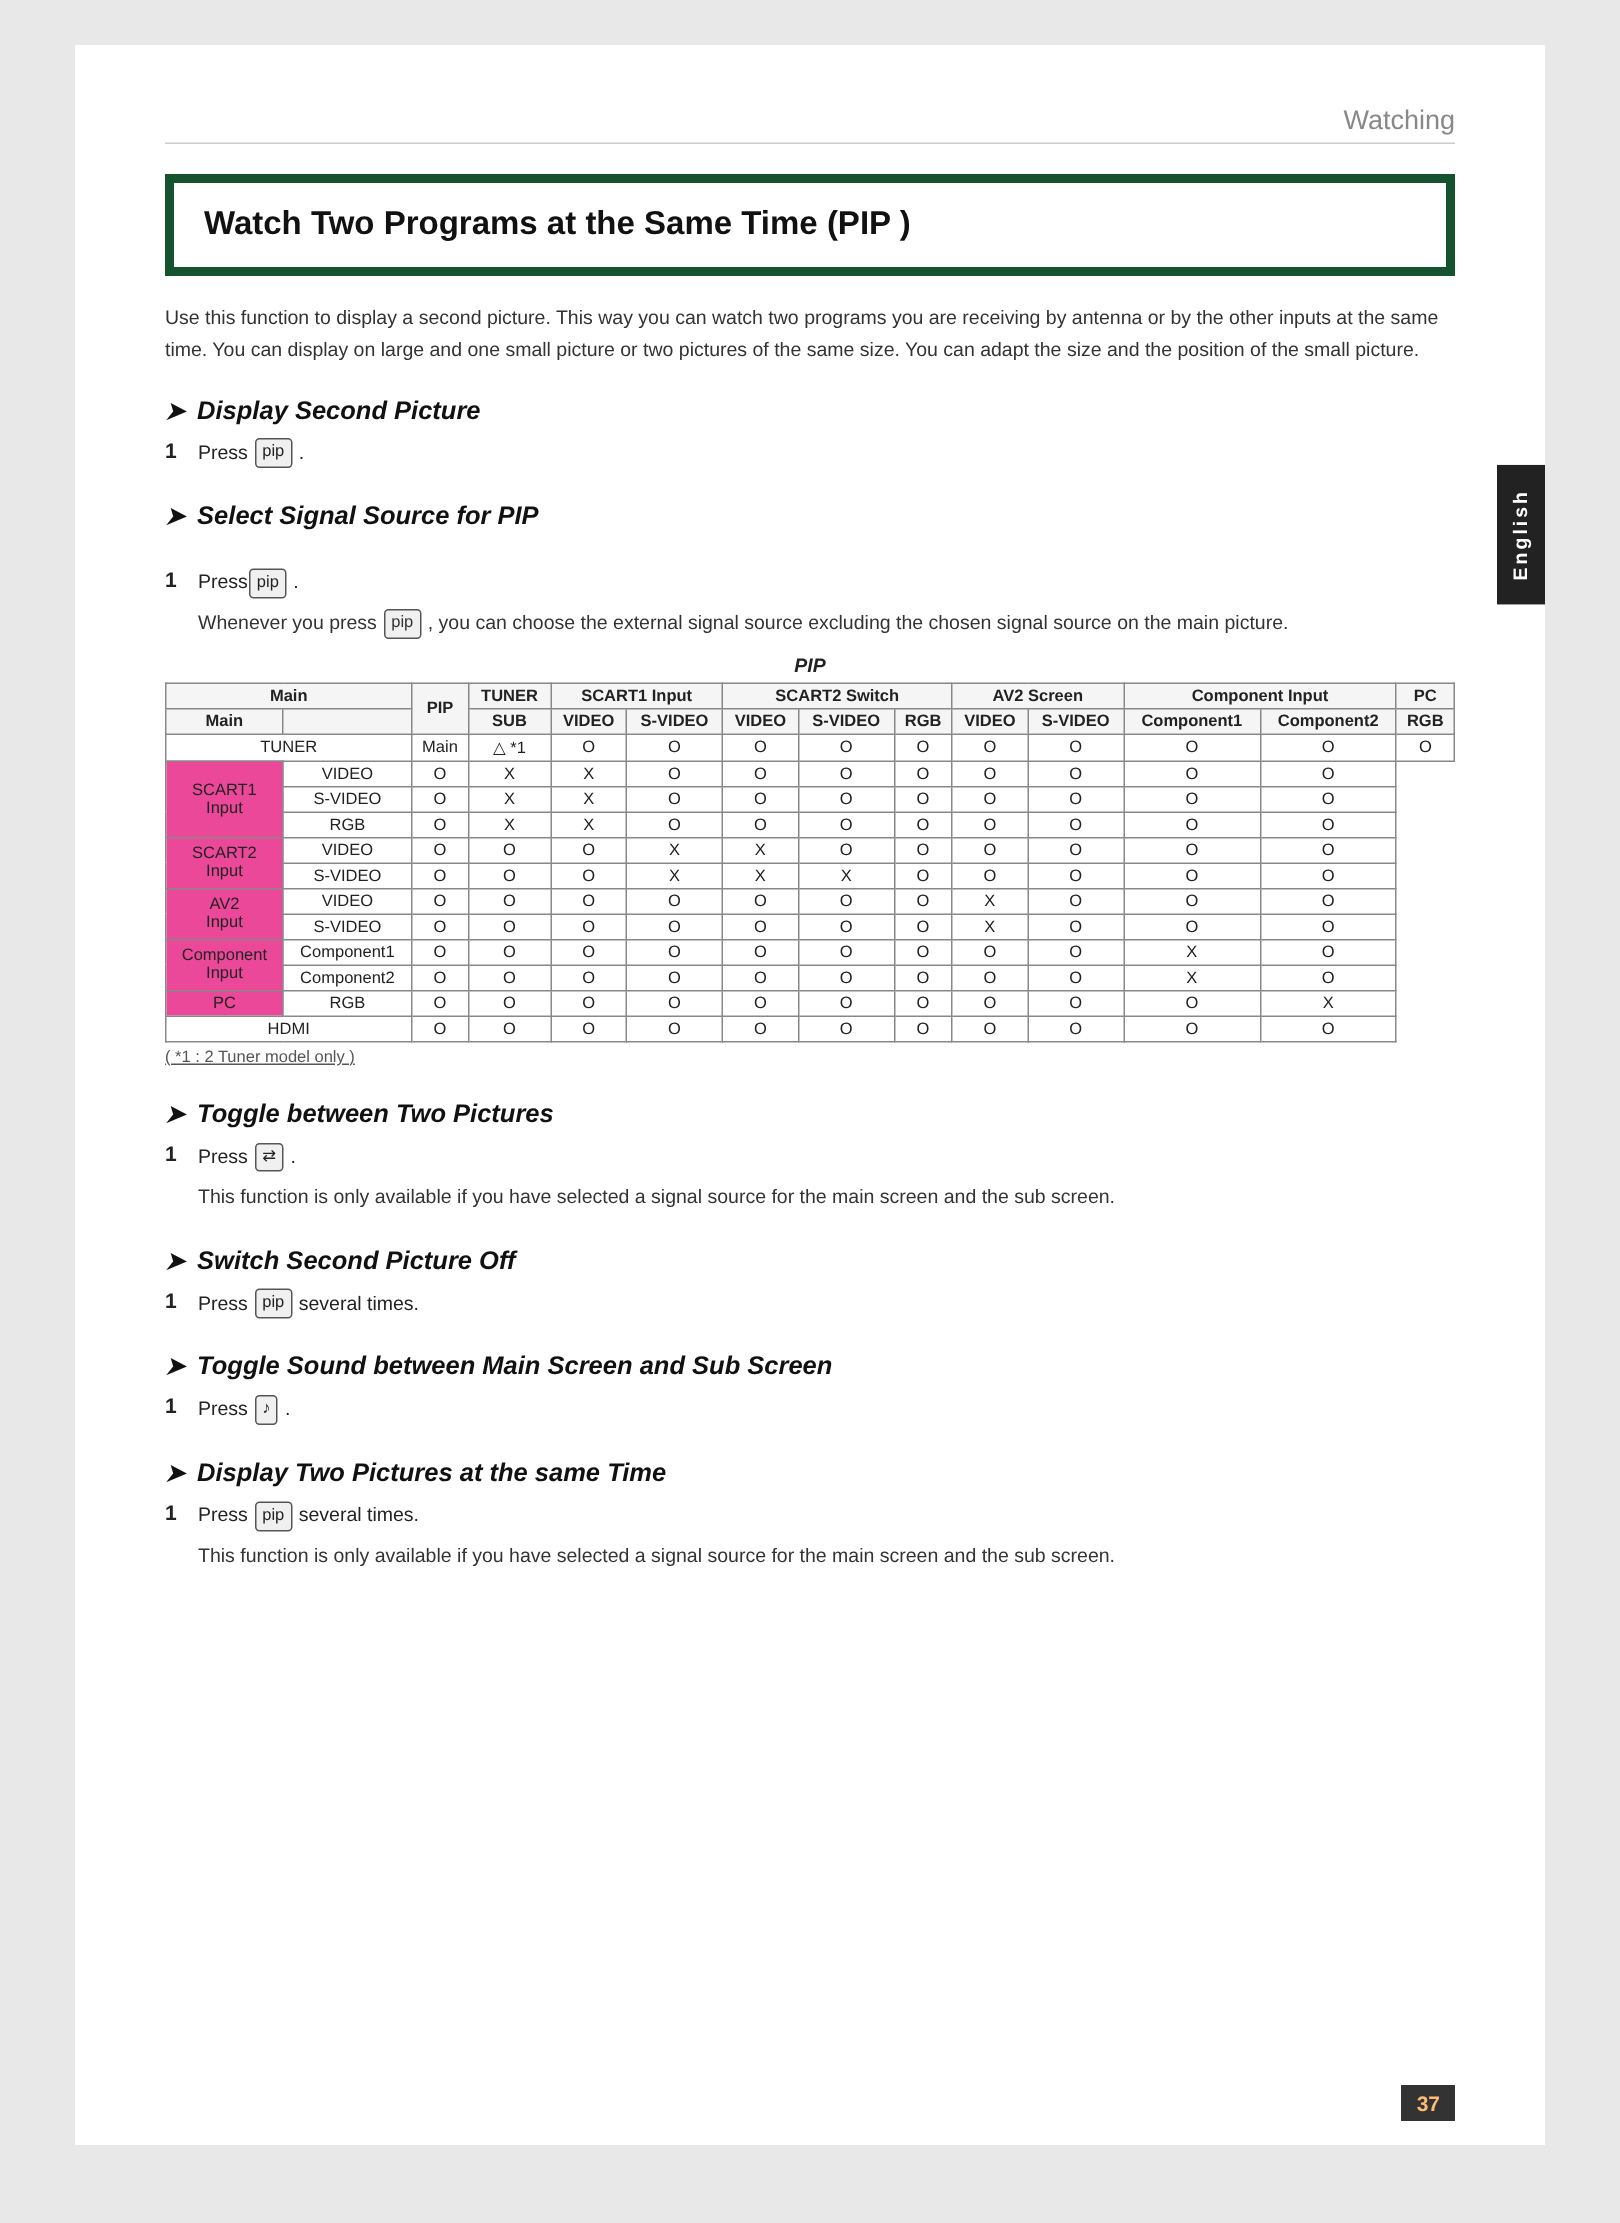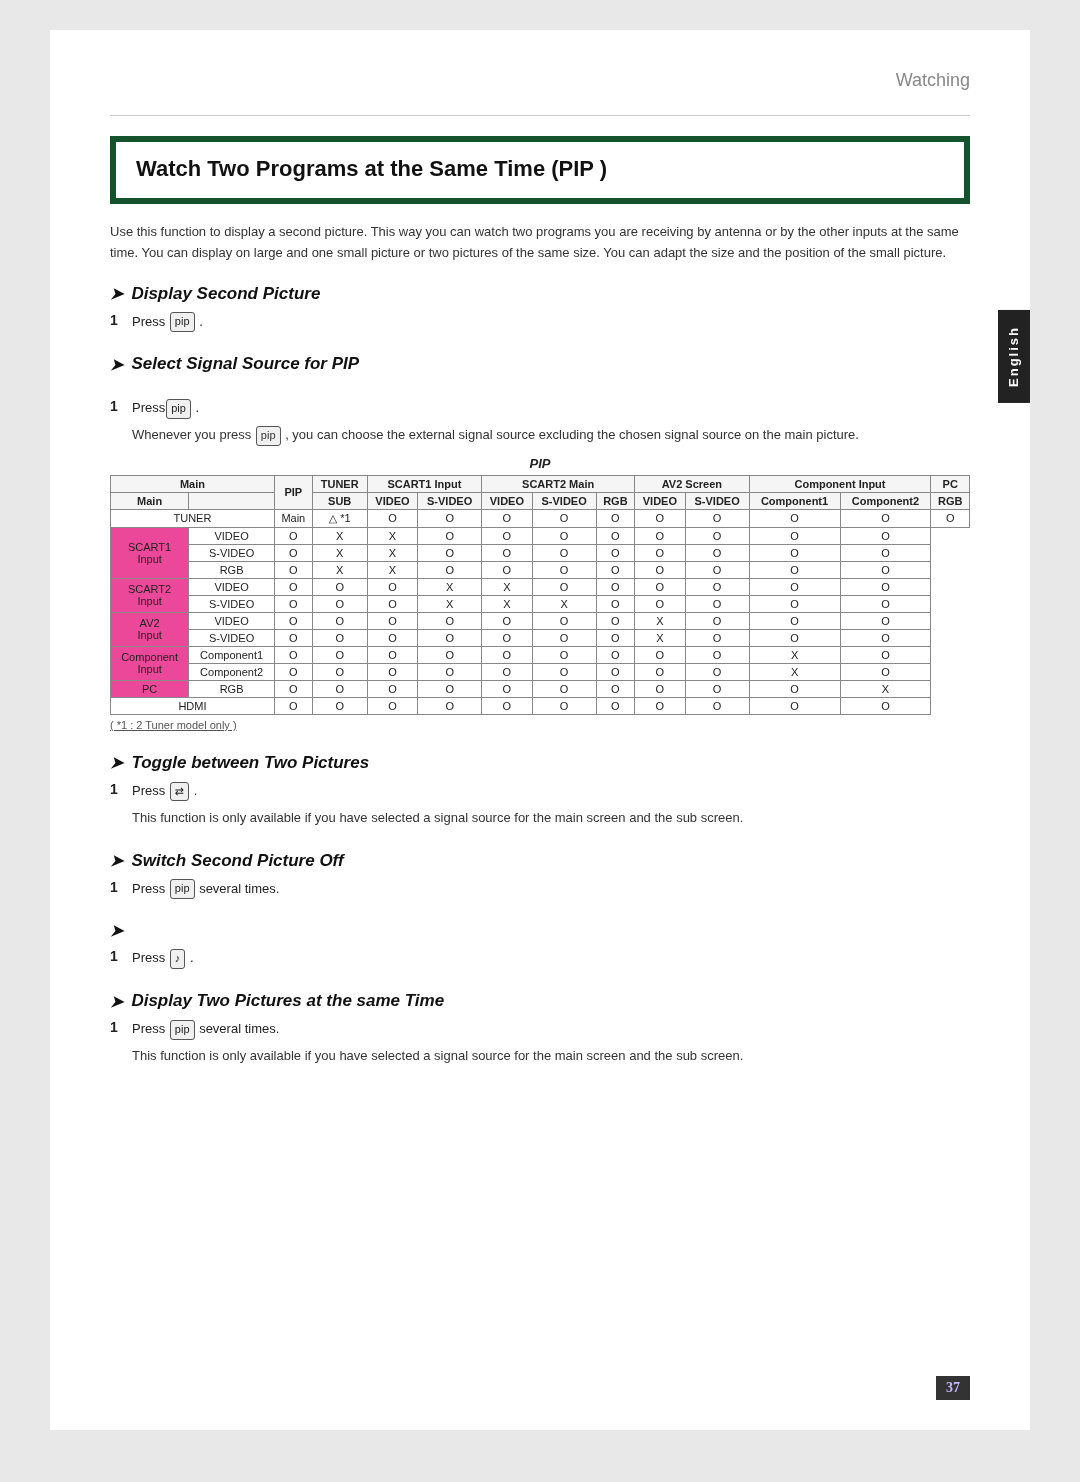--- a/index.html
+++ b/index.html
@@ -18,21 +18,21 @@
       background: #fff;
       margin: 30px auto;
       padding: 40px 60px 60px 60px;
       position: relative;
     }
     .page-header {
       text-align: right;
       font-size: 18px;
       color: #888;
       margin-bottom: 20px;
-      padding-bottom: 24px;
+      padding-bottom: 4px;
       border-bottom: 1px solid #ccc;
     }
     .section-box {
       border: 6px solid #14532d;
       padding: 14px 20px 16px 20px;
       margin-bottom: 18px;
     }
     .section-box h1 {
       font-size: 22px;
       font-weight: bold;
@@ -146,28 +146,27 @@
       font-size: 13px;
       font-weight: bold;
       writing-mode: vertical-rl;
       text-orientation: mixed;
       transform: rotate(180deg);
       padding: 16px 8px;
       letter-spacing: 2px;
     }
     .page-number {
       position: absolute;
-      bottom: 30px;
+      bottom: 16px;
       right: 60px;
       background: #333;
-      color: #c4b5fd;
+      color: #fdba74;
       padding: 4px 10px;
       font-size: 14px;
       font-weight: bold;
-      font-family: Liberation Serif, serif;
     }
   </style>
 </head>
 <body>
 
 <div class="page">
 
   <div class="page-header">
     <span>Watching</span>
   </div>
@@ -210,21 +209,21 @@
     
     <div class="pip-section">
       <div class="pip-title">PIP</div>
       <table class="pip-table">
         <thead>
           <tr class="header-row">
             <th colspan="2">Main</th>
             <th rowspan="2">PIP</th>
             <th>TUNER</th>
             <th colspan="2">SCART1 Input</th>
-            <th colspan="3">SCART2 Main</th>
+            <th colspan="3">SCART2 Switch</th>
             <th colspan="2">AV2 Screen</th>
             <th colspan="2">Component Input</th>
             <th>PC</th>
           </tr>
           <tr class="header-row">
             <th>Main</th>
             <th></th>
             <th>SUB</th>
             <th>VIDEO</th>
             <th>S-VIDEO</th>
@@ -442,20 +441,21 @@
       <span class="step-num">1</span>
       <span class="step-text">
         Press <span class="btn-icon">pip</span> several times.
       </span>
     </div>
   </div>
 
   <div class="subsection">
     <div class="subsection-title">
       <span class="arrow">➤</span>
+      <span>Toggle Sound between Main Screen and Sub Screen</span>
     </div>
     <div class="step">
       <span class="step-num">1</span>
       <span class="step-text">
         Press <span class="btn-icon">♪</span> .
       </span>
     </div>
   </div>
 
   <div class="subsection">

